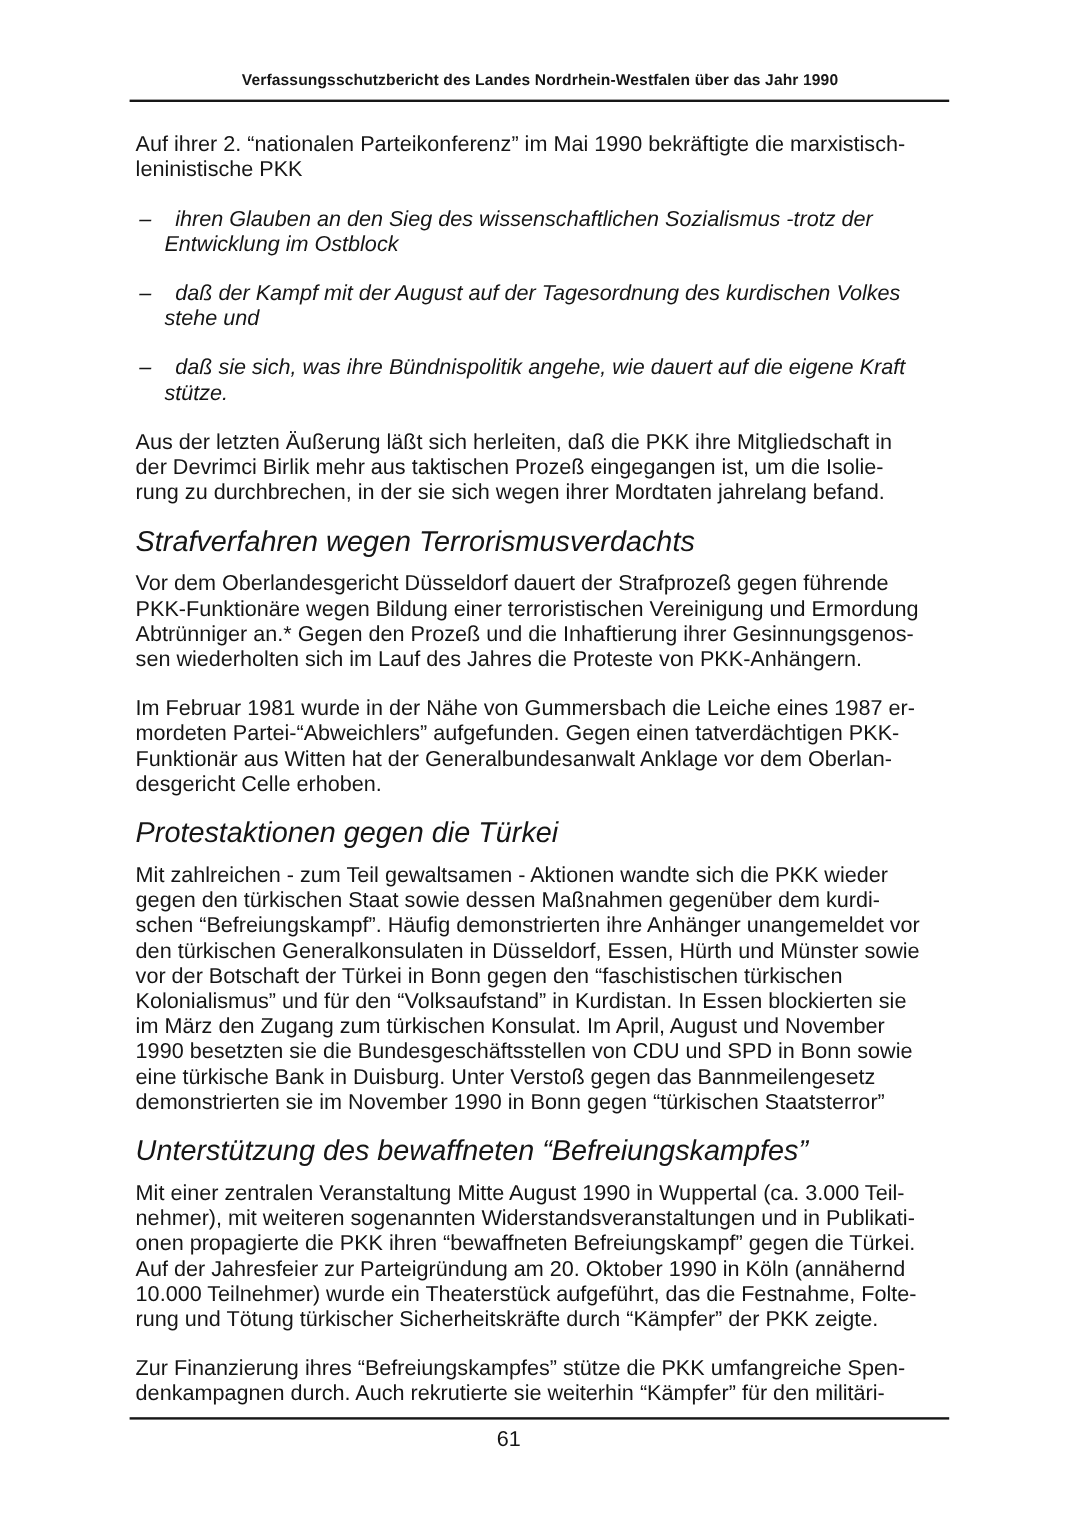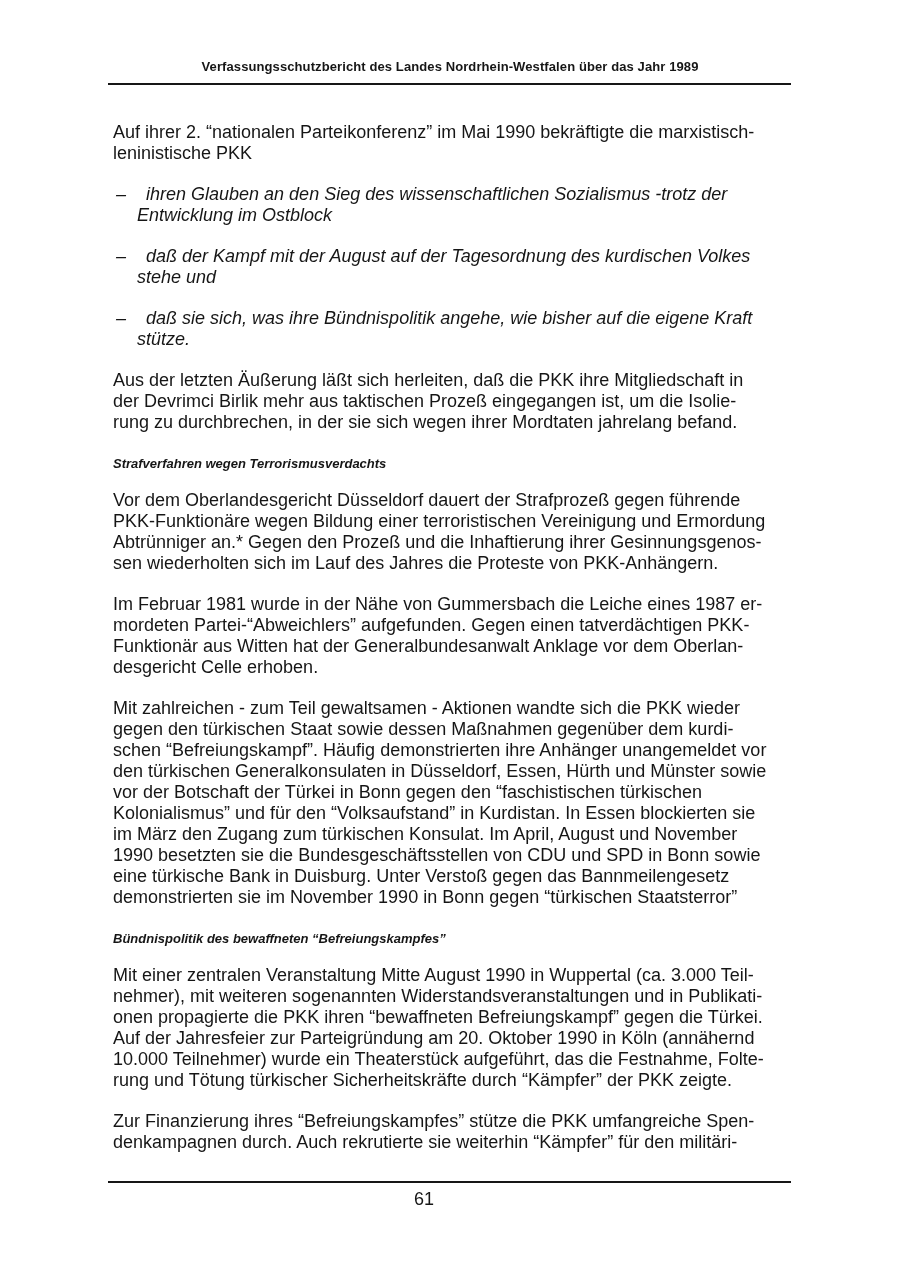--- a/index.html
+++ b/index.html
@@ -32,27 +32,27 @@
   .rule.header { top: 83px; }
   .rule.footer { top: 1181px; }
   .content {
     position: absolute;
     left: 113px; top: 106px; width: 720px;
     font-size: 18px;
     line-height: 21px;
   }
   .para {
     white-space: pre;
-    margin: 16px 0 20px 0;
+    margin: 4px 0 20px 0;
   }
   .heading {
     white-space: pre;
-    font-weight: bold;
+    font-weight: normal;
     font-style: italic;
-    font-size: 13px;
+    font-size: 24px;
     margin: 0 0 14px 0;
   }
   .list-item {
     position: relative;
     padding-left: 24px;
     margin: 0 0 20px 0;
     font-style: italic;
   }
   .list-item .marker {
     position: absolute;
@@ -68,21 +68,21 @@
     top: 1189px; left: 0; width: 848px;
     text-align: center;
     font-size: 18px;
   }
 </style>
 </head>
 <body>
 
 <div class="page">
 
-  <div class="doc-header-title">Verfassungsschutzbericht des Landes Nordrhein-Westfalen über das Jahr 1989</div>
+  <div class="doc-header-title">Verfassungsschutzbericht des Landes Nordrhein-Westfalen über das Jahr 1990</div>
   <div class="rule header"></div>
 
   <div class="content">
 
     <div class="para">Auf ihrer 2. “nationalen Parteikonferenz” im Mai 1990 bekräftigte die marxistisch-
 leninistische PKK</div>
 
     <div class="list-item">
       <span class="marker">–</span>
       <span class="li-text">ihren Glauben an den Sieg des wissenschaftlichen Sozialismus -trotz der
@@ -90,53 +90,54 @@
     </div>
 
     <div class="list-item">
       <span class="marker">–</span>
       <span class="li-text">daß der Kampf mit der August auf der Tagesordnung des kurdischen Volkes
 stehe und</span>
     </div>
 
     <div class="list-item">
       <span class="marker">–</span>
-      <span class="li-text">daß sie sich, was ihre Bündnispolitik angehe, wie bisher auf die eigene Kraft
+      <span class="li-text">daß sie sich, was ihre Bündnispolitik angehe, wie dauert auf die eigene Kraft
 stütze.</span>
     </div>
 
     <div class="para">Aus der letzten Äußerung läßt sich herleiten, daß die PKK ihre Mitgliedschaft in
 der Devrimci Birlik mehr aus taktischen Prozeß eingegangen ist, um die Isolie-
 rung zu durchbrechen, in der sie sich wegen ihrer Mordtaten jahrelang befand.</div>
 
     <div class="heading">Strafverfahren wegen Terrorismusverdachts</div>
 
     <div class="para">Vor dem Oberlandesgericht Düsseldorf dauert der Strafprozeß gegen führende
 PKK-Funktionäre wegen Bildung einer terroristischen Vereinigung und Ermordung
 Abtrünniger an.* Gegen den Prozeß und die Inhaftierung ihrer Gesinnungsgenos-
 sen wiederholten sich im Lauf des Jahres die Proteste von PKK-Anhängern.</div>
 
     <div class="para">Im Februar 1981 wurde in der Nähe von Gummersbach die Leiche eines 1987 er-
 mordeten Partei-“Abweichlers” aufgefunden. Gegen einen tatverdächtigen PKK-
 Funktionär aus Witten hat der Generalbundesanwalt Anklage vor dem Oberlan-
 desgericht Celle erhoben.</div>
 
+    <div class="heading">Protestaktionen gegen die Türkei</div>
 
     <div class="para">Mit zahlreichen - zum Teil gewaltsamen - Aktionen wandte sich die PKK wieder
 gegen den türkischen Staat sowie dessen Maßnahmen gegenüber dem kurdi-
 schen “Befreiungskampf”. Häufig demonstrierten ihre Anhänger unangemeldet vor
 den türkischen Generalkonsulaten in Düsseldorf, Essen, Hürth und Münster sowie
 vor der Botschaft der Türkei in Bonn gegen den “faschistischen türkischen
 Kolonialismus” und für den “Volksaufstand” in Kurdistan. In Essen blockierten sie
 im März den Zugang zum türkischen Konsulat. Im April, August und November
 1990 besetzten sie die Bundesgeschäftsstellen von CDU und SPD in Bonn sowie
 eine türkische Bank in Duisburg. Unter Verstoß gegen das Bannmeilengesetz
 demonstrierten sie im November 1990 in Bonn gegen “türkischen Staatsterror”</div>
 
-    <div class="heading">Bündnispolitik des bewaffneten “Befreiungskampfes”</div>
+    <div class="heading">Unterstützung des bewaffneten “Befreiungskampfes”</div>
 
     <div class="para">Mit einer zentralen Veranstaltung Mitte August 1990 in Wuppertal (ca. 3.000 Teil-
 nehmer), mit weiteren sogenannten Widerstandsveranstaltungen und in Publikati-
 onen propagierte die PKK ihren “bewaffneten Befreiungskampf” gegen die Türkei.
 Auf der Jahresfeier zur Parteigründung am 20. Oktober 1990 in Köln (annähernd
 10.000 Teilnehmer) wurde ein Theaterstück aufgeführt, das die Festnahme, Folte-
 rung und Tötung türkischer Sicherheitskräfte durch “Kämpfer” der PKK zeigte.</div>
 
     <div class="para">Zur Finanzierung ihres “Befreiungskampfes” stütze die PKK umfangreiche Spen-
 denkampagnen durch. Auch rekrutierte sie weiterhin “Kämpfer” für den militäri-</div>

